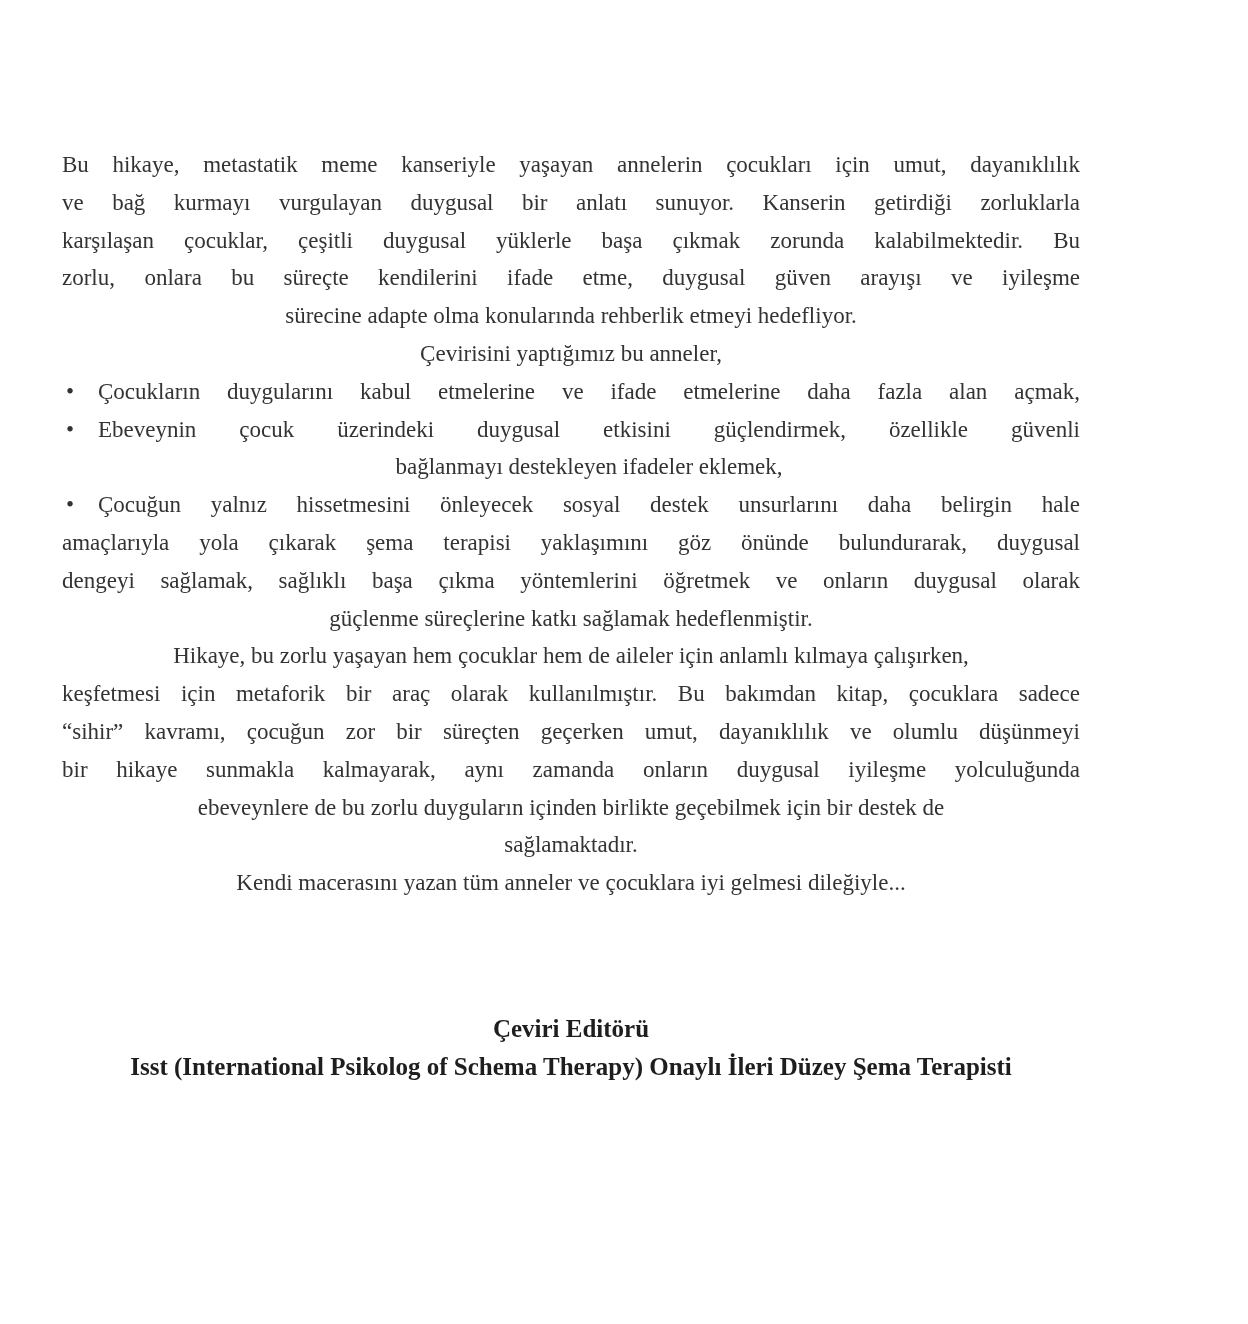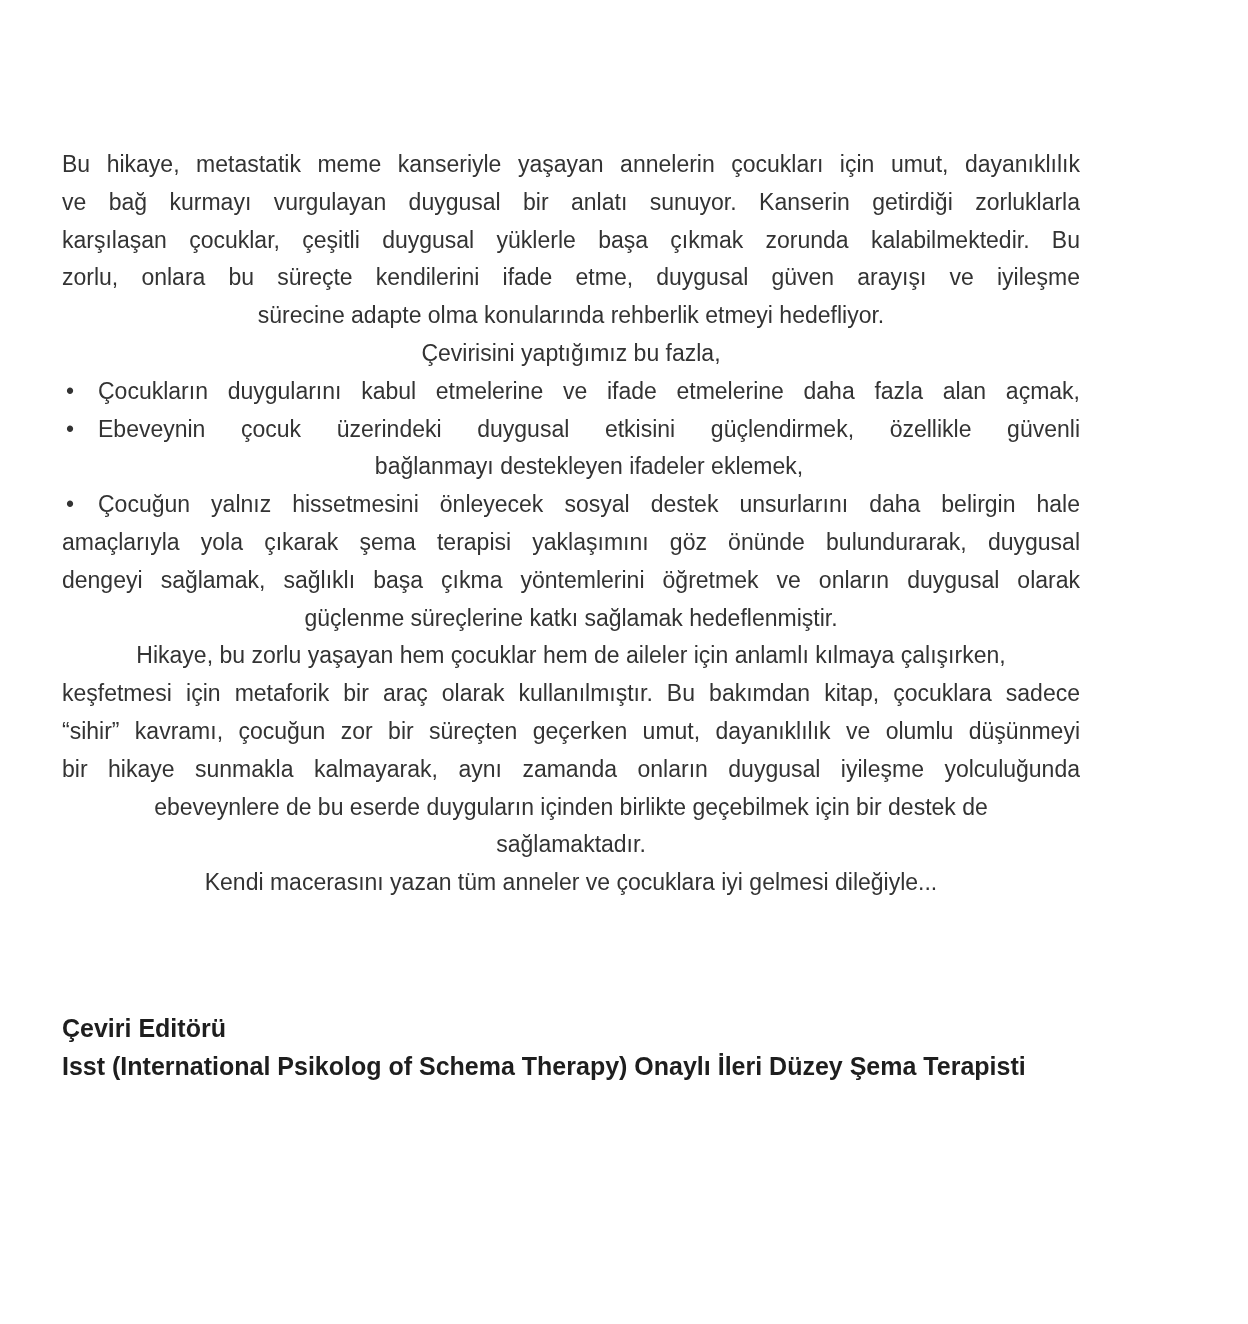--- a/index.html
+++ b/index.html
@@ -6,21 +6,21 @@
     margin: 0;
     padding: 0;
     background: #ffffff;
   }
   .page {
     position: relative;
     width: 1248px;
     height: 1324px;
     background: #ffffff;
     overflow: hidden;
-    font-family: Liberation Sans, sans-serif;
+    font-family: Liberation Serif, serif;
   }
   .content {
     position: absolute;
     left: 62px;
     top: 146px;
     width: 1018px;
     font-size: 23px;
     line-height: 37.8px;
     color: #333333;
     letter-spacing: 0;
@@ -56,63 +56,63 @@
   }
   .line.justify .bullet-text {
     text-align: justify;
     text-align-last: justify;
   }
   .signature {
     position: absolute;
     right: 168px;
     top: 1010px;
     width: 1018px;
-    text-align: left;
+    text-align: center;
     font-weight: 700;
     font-size: 25px;
     line-height: 37.8px;
     color: #1e1e1e;
   }
   .sig-line {
     height: 37.8px;
     overflow: hidden;
   }
 </style>
 </head>
 <body>
 
 <div class="page">
   <div class="content" id="body-lines">
       <div class="line  justify">Bu hikaye, metastatik meme kanseriyle yaşayan annelerin çocukları için umut, dayanıklılık</div>
       <div class="line  justify">ve bağ kurmayı vurgulayan duygusal bir anlatı sunuyor. Kanserin getirdiği zorluklarla</div>
       <div class="line  justify">karşılaşan çocuklar, çeşitli duygusal yüklerle başa çıkmak zorunda kalabilmektedir. Bu</div>
       <div class="line  justify">zorlu, onlara bu süreçte kendilerini ifade etme, duygusal güven arayışı ve iyileşme</div>
       <div class="line ">sürecine adapte olma konularında rehberlik etmeyi hedefliyor.</div>
-      <div class="line ">Çevirisini yaptığımız bu fazla,</div>
+      <div class="line ">Çevirisini yaptığımız bu anneler,</div>
       <div class="line bullet justify">
         <span class="bullet-dot">•</span>
         <span class="bullet-text">Çocukların duygularını kabul etmelerine ve ifade etmelerine daha fazla alan açmak,</span>
       </div>
       <div class="line bullet justify">
         <span class="bullet-dot">•</span>
         <span class="bullet-text">Ebeveynin çocuk üzerindeki duygusal etkisini güçlendirmek, özellikle güvenli</span>
       </div>
       <div class="line indent">bağlanmayı destekleyen ifadeler eklemek,</div>
       <div class="line bullet justify">
         <span class="bullet-dot">•</span>
         <span class="bullet-text">Çocuğun yalnız hissetmesini önleyecek sosyal destek unsurlarını daha belirgin hale</span>
       </div>
       <div class="line  justify">amaçlarıyla yola çıkarak şema terapisi yaklaşımını göz önünde bulundurarak, duygusal</div>
       <div class="line  justify">dengeyi sağlamak, sağlıklı başa çıkma yöntemlerini öğretmek ve onların duygusal olarak</div>
       <div class="line ">güçlenme süreçlerine katkı sağlamak hedeflenmiştir.</div>
       <div class="line ">Hikaye, bu zorlu yaşayan hem çocuklar hem de aileler için anlamlı kılmaya çalışırken,</div>
       <div class="line  justify">keşfetmesi için metaforik bir araç olarak kullanılmıştır. Bu bakımdan kitap, çocuklara sadece</div>
       <div class="line  justify">“sihir” kavramı, çocuğun zor bir süreçten geçerken umut, dayanıklılık ve olumlu düşünmeyi</div>
       <div class="line  justify">bir hikaye sunmakla kalmayarak, aynı zamanda onların duygusal iyileşme yolculuğunda</div>
-      <div class="line ">ebeveynlere de bu eserde duyguların içinden birlikte geçebilmek için bir destek de</div>
+      <div class="line ">ebeveynlere de bu zorlu duyguların içinden birlikte geçebilmek için bir destek de</div>
       <div class="line ">sağlamaktadır.</div>
       <div class="line ">Kendi macerasını yazan tüm anneler ve çocuklara iyi gelmesi dileğiyle...</div>
     </div>
   <div class="signature" id="signature-lines">
       <div class="sig-line">Çeviri Editörü</div>
       <div class="sig-line">Isst (International Psikolog of Schema Therapy) Onaylı İleri Düzey Şema Terapisti</div>
     </div>
 </div>
 
 </body></html>

